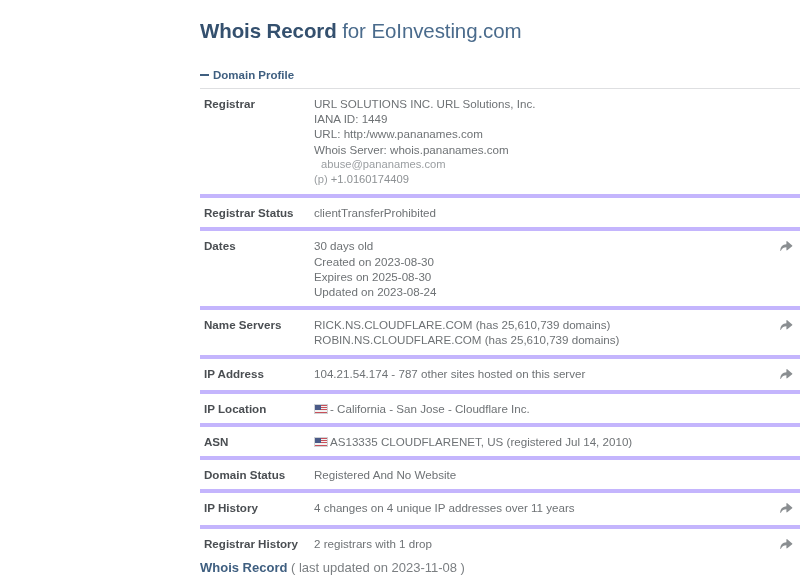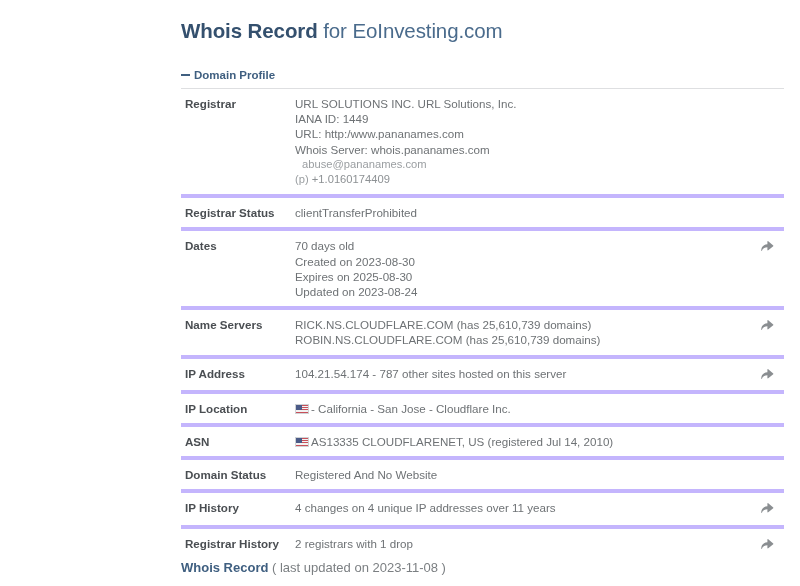--- a/index.html
+++ b/index.html
@@ -18,21 +18,21 @@
 
   .page {
     position: relative;
     width: 800px;
     height: 586px;
     box-sizing: border-box;
   }
 
   .content {
     position: absolute;
-    left: 181px;
+    left: 200px;
     top: 0;
     width: 600px;
   }
 
   
   .page-title {
     margin: 0;
     padding: 18px 0 0 0;
     font-size: 20.5px;
     line-height: 26px;
@@ -204,21 +204,21 @@
           <tr>
             <td class="label">Registrar Status</td>
             <td class="value">
               <span class="vline">clientTransferProhibited</span>
             </td>
             <td class="act"></td>
           </tr>
           <tr>
             <td class="label">Dates</td>
             <td class="value">
-              <span class="vline">70 days old</span>
+              <span class="vline">30 days old</span>
               <span class="vline">Created on 2023-08-30</span>
               <span class="vline">Expires on 2025-08-30</span>
               <span class="vline">Updated on 2023-08-24</span>
             </td>
             <td class="act"><span class="share-icon"><svg width="15" height="13" viewBox="0 0 15 13" aria-hidden="true">
                   <path d="M1.2 11.4c0.2-3.6 2.3-5.7 6.2-6.1V2.6c0-0.45 0.5-0.68 0.83-0.37l5.0 4.2c0.22 0.2 0.22 0.53 0 0.72l-5.0 4.2c-0.33 0.3-0.83 0.07-0.83-0.37V8.2C4.9 8.2 2.9 9.3 1.9 11.7c-0.15 0.36-0.72 0.2-0.7-0.3z" fill="currentColor"></path>
                 </svg></span></td>
           </tr>
           <tr>
             <td class="label">Name Servers</td>

